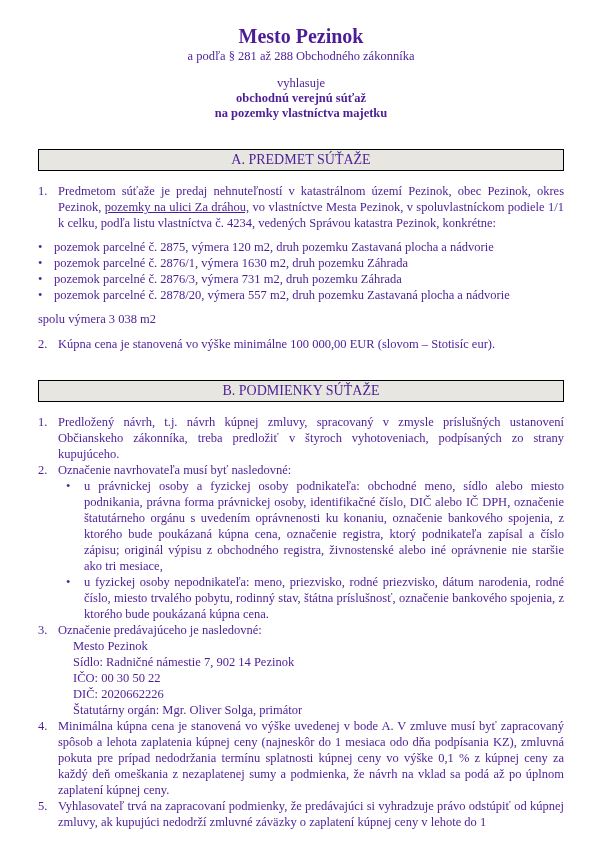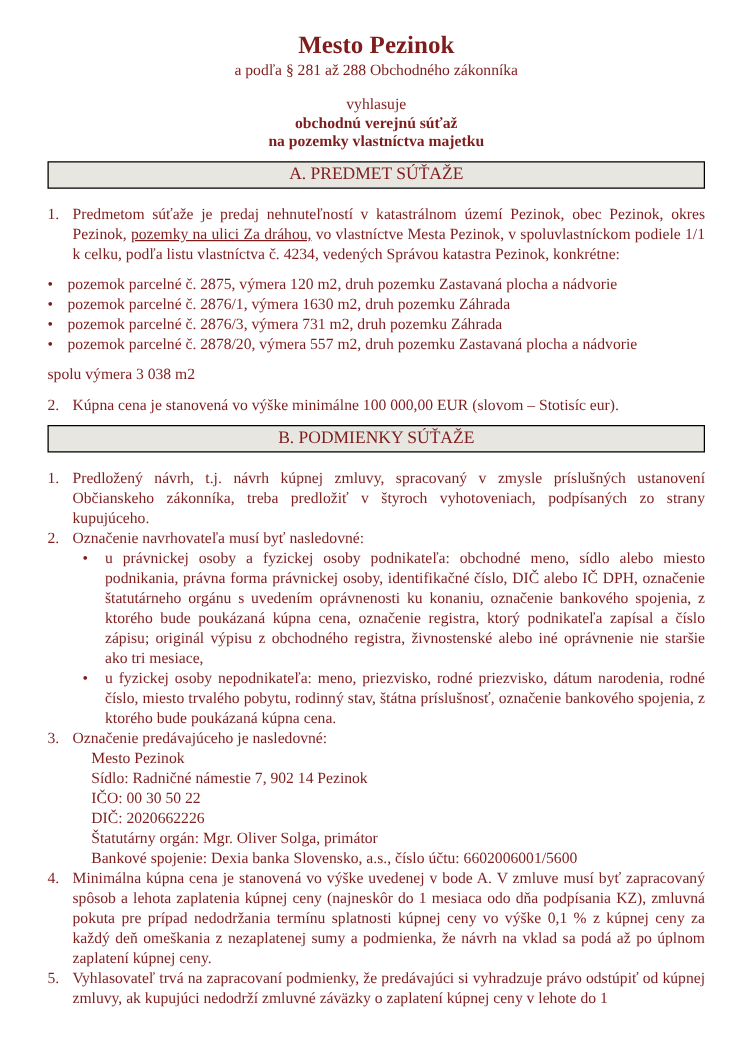--- a/index.html
+++ b/index.html
@@ -6,21 +6,21 @@
     margin: 0;
     padding: 0;
     background: #ffffff;
     overflow: hidden;
   }
   .page {
     position: relative;
     width: 600px;
     height: 850px;
     background: #ffffff;
-    color: #7f1d1d;
+    color: #4c1d95;
     font-family: "Liberation Serif", "DejaVu Serif", serif;
     font-size: 12.5px;
     line-height: 16px;
     box-sizing: border-box;
     padding: 24px 36px 0 38px;
     border-radius: 16px;
   }
   .doc-title {
     text-align: center;
     font-weight: bold;
@@ -31,21 +31,21 @@
     text-align: center;
     line-height: 16px;
   }
   .announce {
     margin-top: 12px;
     text-align: center;
     line-height: 15px;
   }
   .announce .b { font-weight: bold; }
   .section-header {
-    margin-top: 8px;
+    margin-top: 28px;
     border: 1px solid #000000;
     background: var(--header-bg, #e7e6e0);
     text-align: center;
     font-size: 14px;
     line-height: 20px;
     height: 20px;
   }
   .li {
     display: flex;
     align-items: flex-start;
@@ -161,21 +161,20 @@
   <div class="li">
     <span class="num">3.</span>
     <div class="body">
       <div>Označenie predávajúceho je nasledovné:</div>
       <div class="addr">
         <div>Mesto Pezinok</div>
         <div>Sídlo: Radničné námestie 7, 902 14 Pezinok</div>
         <div>IČO: 00 30 50 22</div>
         <div>DIČ: 2020662226</div>
         <div>Štatutárny orgán: Mgr. Oliver Solga, primátor</div>
-        <div>Bankové spojenie: Dexia banka Slovensko, a.s., číslo účtu: 6602006001/5600</div>
       </div>
     </div>
   </div>
 
   <div class="li">
     <span class="num">4.</span>
     <div class="body just">Minimálna kúpna cena je stanovená vo výške uvedenej v bode A. V zmluve musí byť zapracovaný spôsob a lehota zaplatenia kúpnej ceny (najneskôr do 1 mesiaca odo dňa podpísania KZ), zmluvná pokuta pre prípad nedodržania termínu splatnosti kúpnej ceny vo výške 0,1 % z kúpnej ceny za každý deň omeškania z nezaplatenej sumy a podmienka, že návrh na vklad sa podá až po úplnom zaplatení kúpnej ceny.</div>
   </div>
 
   <div class="li">

